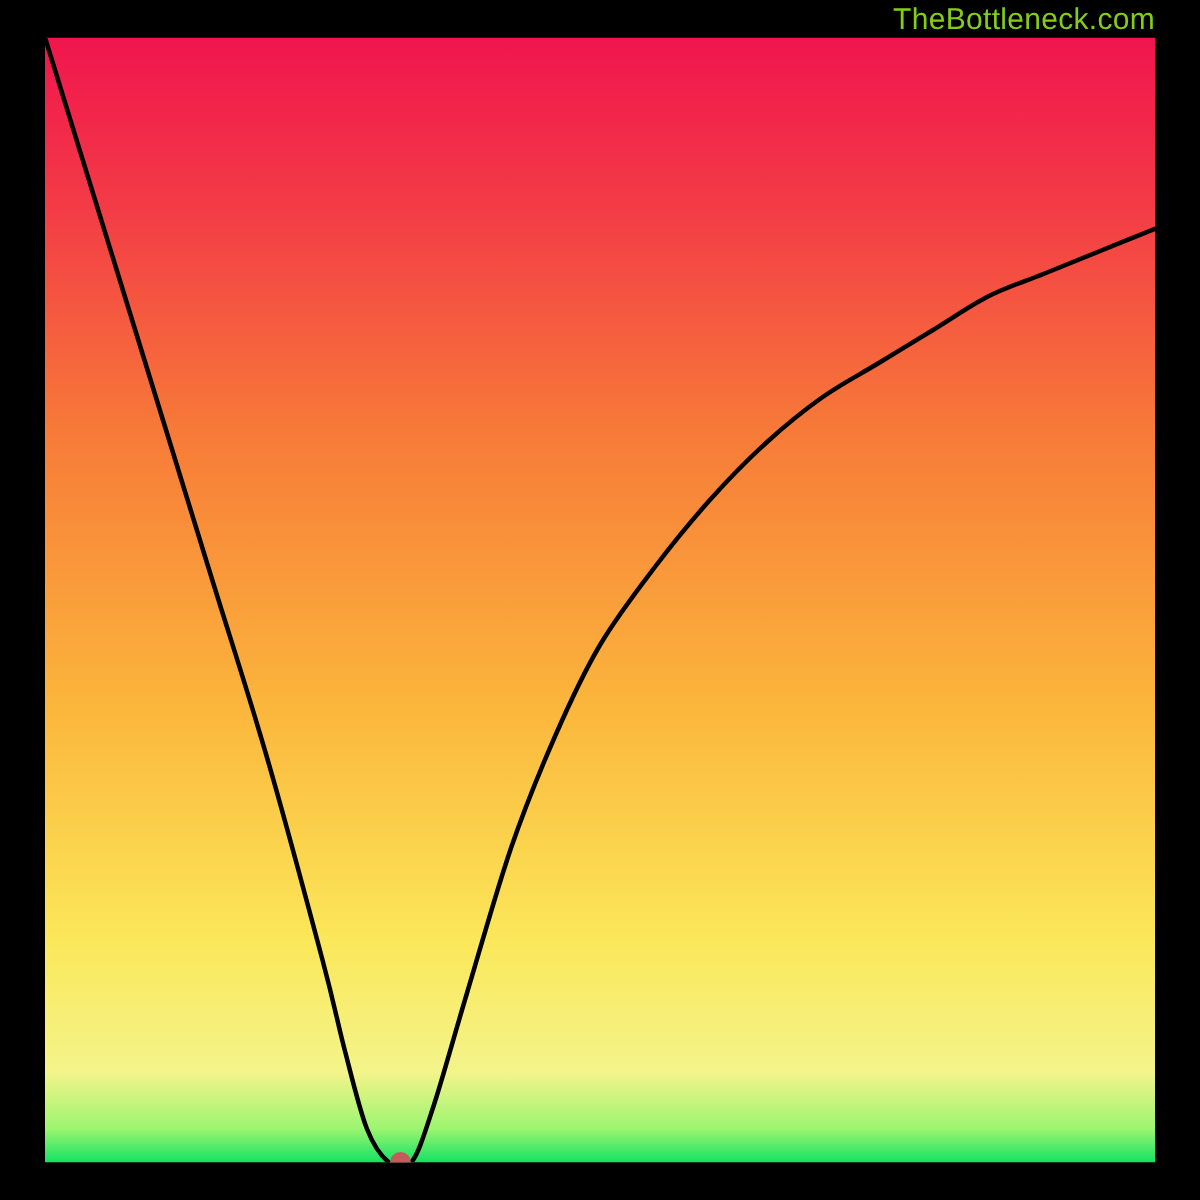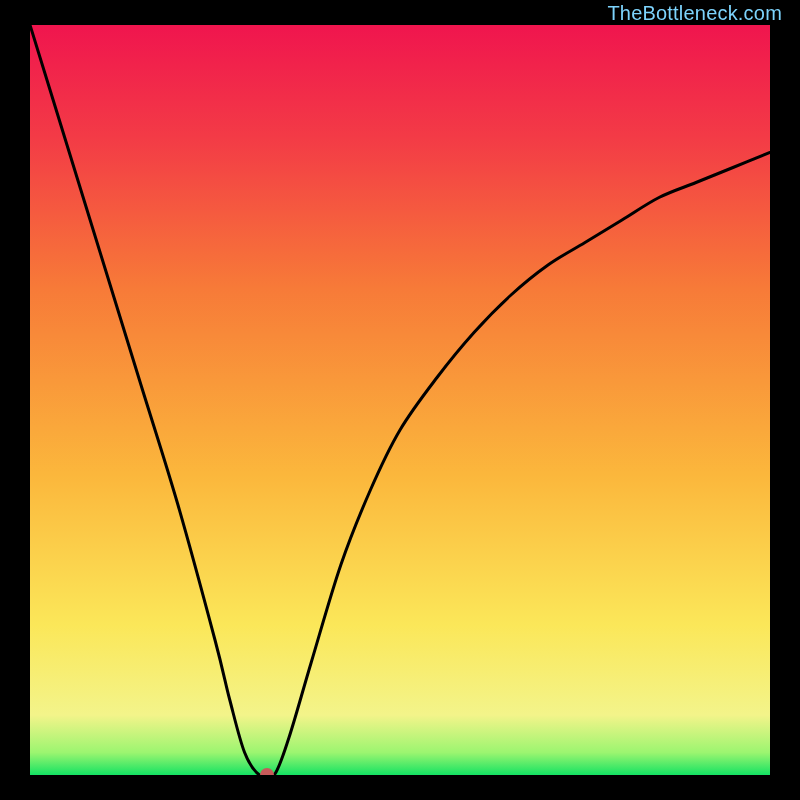--- a/index.html
+++ b/index.html
@@ -29,22 +29,22 @@
     position: relative;
     overflow: hidden;
   }
   .gradient {
     position: absolute;
     inset: 0;
   }
   .watermark {
     position: absolute;
     top: 2px;
-    right: 18px;
-    color: #7dd3fc;
+    right: 30px;
+    color: #84cc16;
     font-size: 20px;
     font-weight: 500;
     letter-spacing: 0.2px;
     z-index: 5;
     margin-left: 36px;
   }
   svg.curve {
     position: absolute;
     inset: 0;
     width: 100%;

